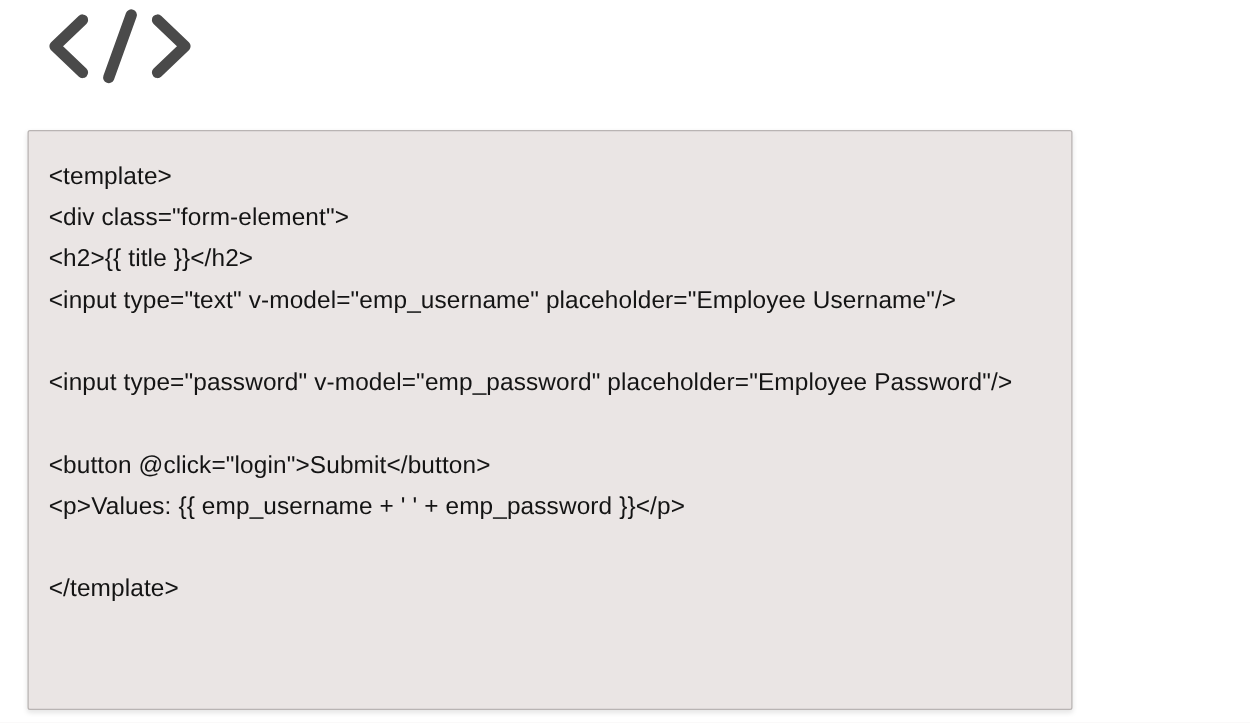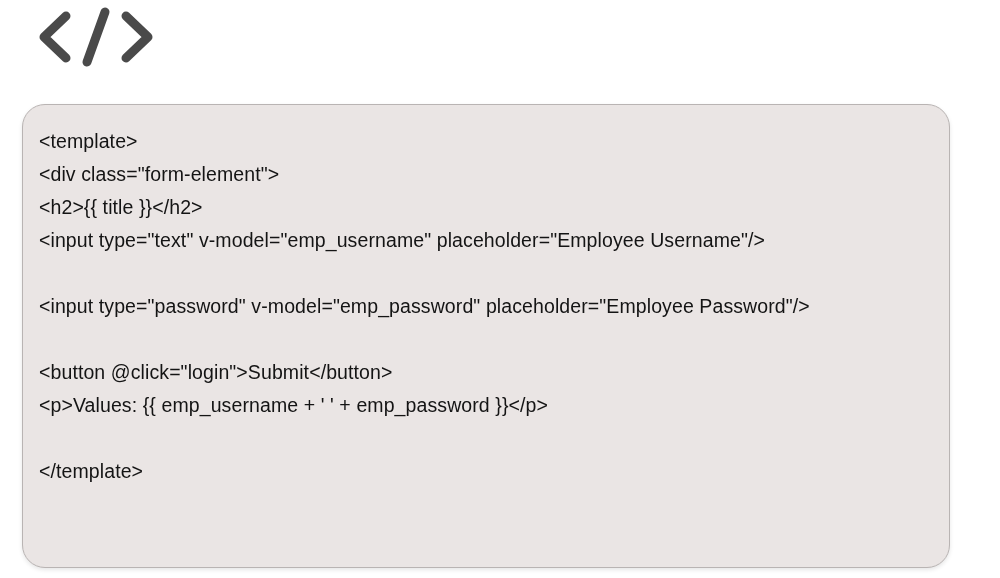--- a/index.html
+++ b/index.html
@@ -28,26 +28,26 @@
     display: block;
     width: 100%;
     height: 100%;
   }
 
   
   #code-card {
     position: absolute;
     left: 22px;
     top: 104px;
-    width: 928px;
+    width: 836px;
     height: 464px;
     box-sizing: border-box;
     background: #eae5e4;
     border: 1px solid #b9b4b3;
-    border-radius: 23px;
+    border-radius: 2px;
     box-shadow: 0 2px 4px rgba(0,0,0,0.10);
     padding: 20px 16px 16px 16px;
     overflow: hidden;
   }
 
   #code-block {
     margin: 0;
     padding: 0;
     font-family: "Liberation Sans", sans-serif;
     font-size: 19.5px;

